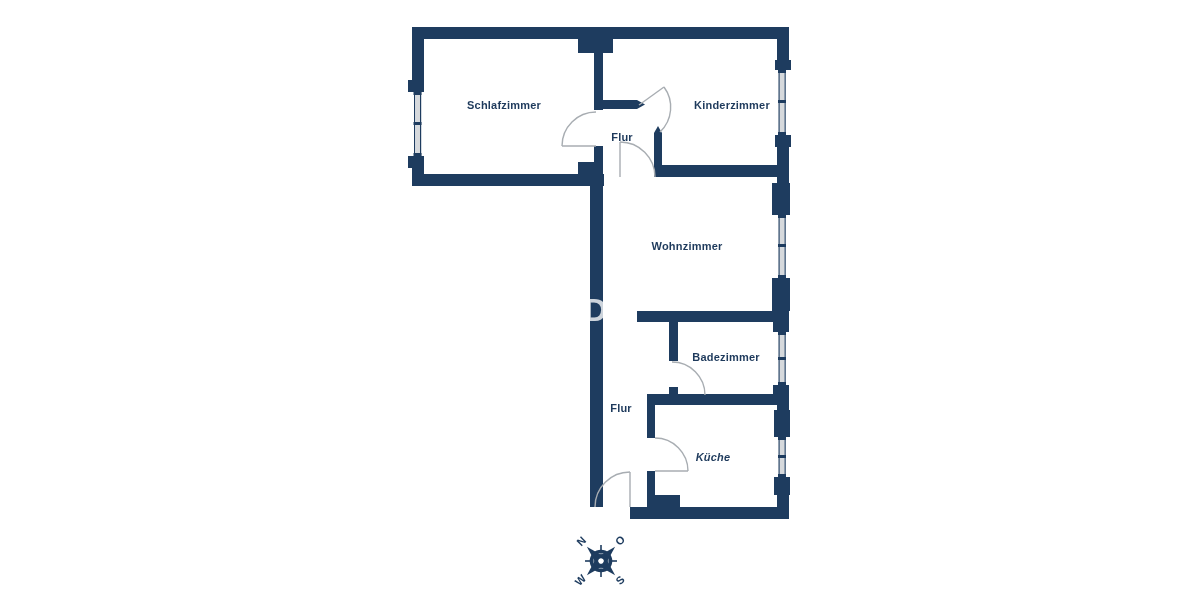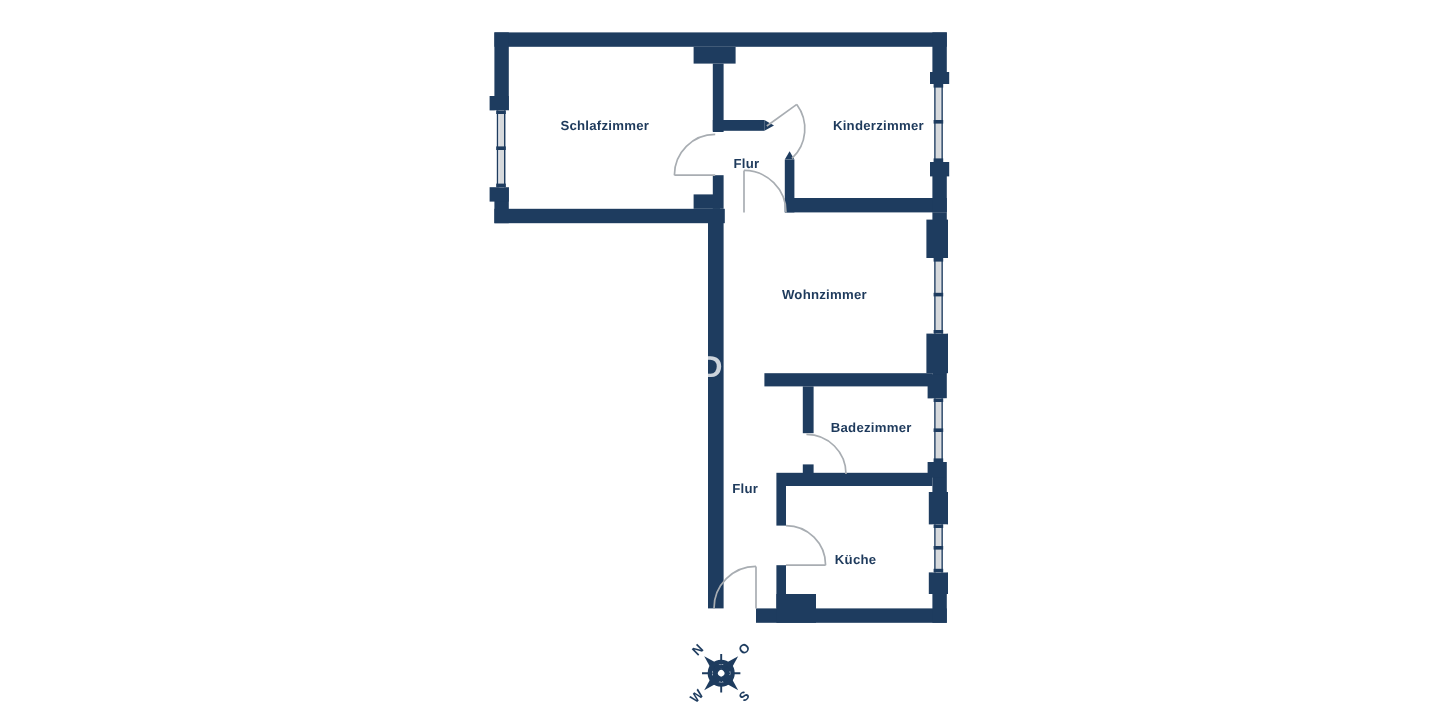--- a/index.html
+++ b/index.html
@@ -7,21 +7,21 @@
     position:relative;width:1200px;height:600px;background:#ffffff;overflow:hidden;
     font-family:"Liberation Sans", sans-serif;
   }
   #plan-svg{position:absolute;left:0;top:0;}
   .room-label{
     position:absolute;transform:translate(-50%,-50%);
     color:#1e3a5c;font-size:11px;font-weight:bold;letter-spacing:.2px;white-space:nowrap;
   }
   .watermark{
     position:absolute;left:584px;top:292px;
-    color:rgba(255,255,255,0.78);font-size:25px;font-weight:600;letter-spacing:1px;
+    color:rgba(255,255,255,0.78);font-size:32px;font-weight:600;letter-spacing:1px;
     pointer-events:none;
   }
   .compass-letter{
     font-size:11px;font-weight:bold;fill:#1e3c5f;
   }
 </style>
 </head>
 <body>
 
 <div id="stage">
@@ -181,17 +181,17 @@
       <text x="573" y="561" text-anchor="middle" dominant-baseline="middle" class="compass-letter">W</text>
     </g>
   </svg>
 
   <div class="room-label" style="left:504px;top:105px;">Schlafzimmer</div>
   <div class="room-label" style="left:696px;top:105px;margin-left:36px;">Kinderzimmer</div>
   <div class="room-label" style="left:622px;top:137px;">Flur</div>
   <div class="room-label" style="left:687px;top:246px;">Wohnzimmer</div>
   <div class="room-label" style="left:726px;top:357px;text-align:center;">Badezimmer</div>
   <div class="room-label" style="left:621px;top:408px;">Flur</div>
-  <div class="room-label" style="left:713px;top:467px;">Küche</div>
+  <div class="room-label" style="left:713px;top:457px;font-style:italic;">Küche</div>
 
   <div class="watermark">DI</div>
 
 </div>
 
 </body></html>

